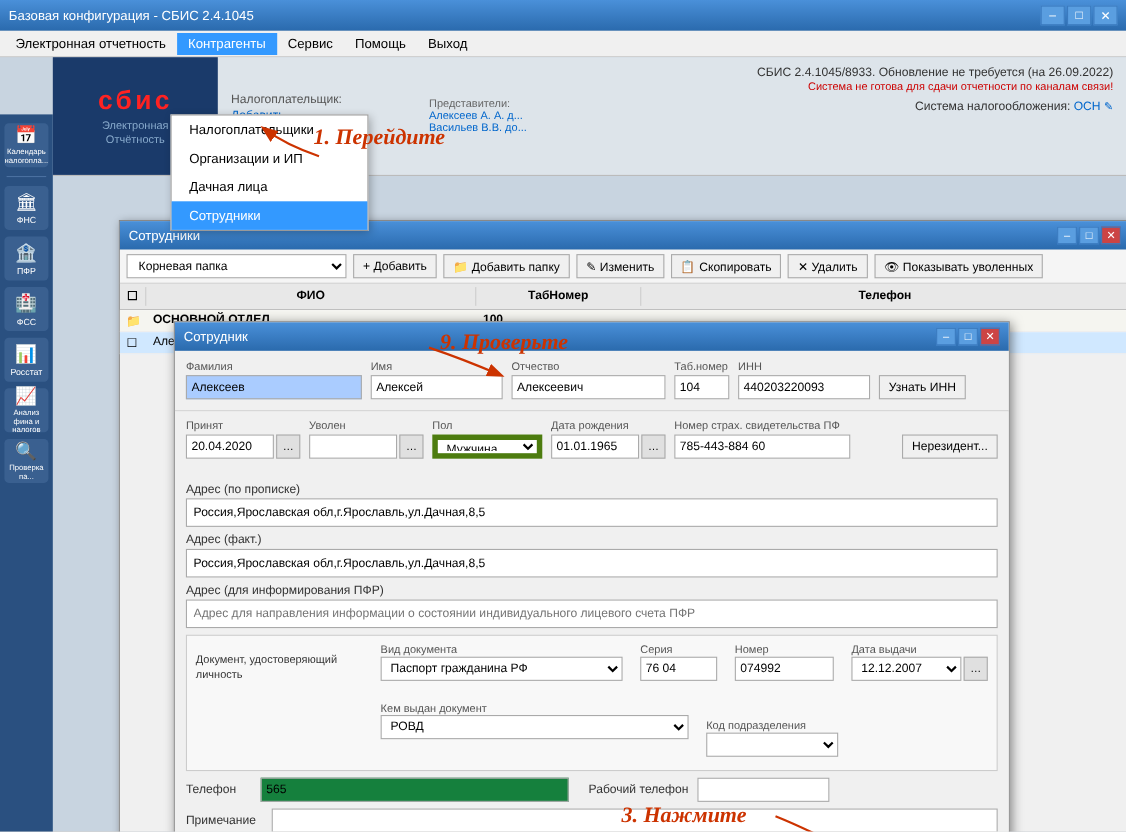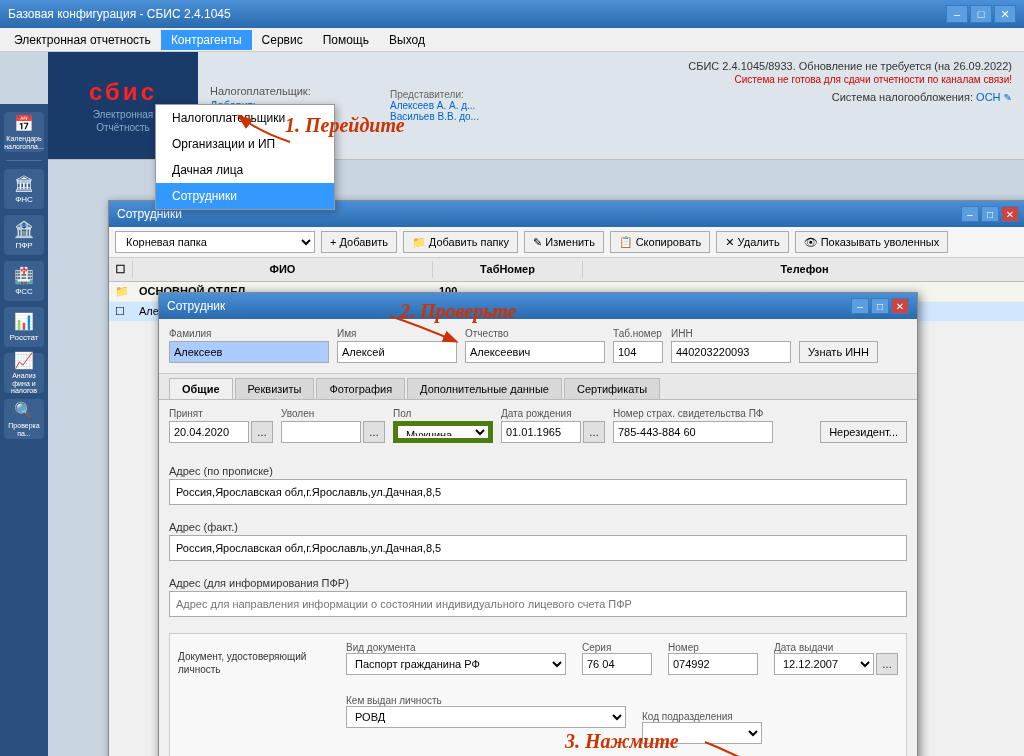--- a/index.html
+++ b/index.html
@@ -259,21 +259,21 @@
     .form-select {
       background: white;
       border: 5px solid #4d7c0f;
       padding: 2px 4px;
       font-size: 11px;
       height: 22px;
       width: 100px;
     }
     .form-input-pfr { width: 160px; }
 
-    .address-section { margin-bottom: 16px; }
+    .address-section { margin-bottom: 6px; }
     .address-label { font-size: 11px; color: #333; margin-bottom: 2px; }
     .address-input {
       width: 100%;
       background: white;
       border: 1px solid #aaa;
       padding: 3px 6px;
       font-size: 11px;
       height: 26px;
     }
 
@@ -525,27 +525,20 @@
         <div class="field-group">
           <div class="field-label">ИНН</div>
           <input class="field-input" style="width: 120px;" value="440203220093">
         </div>
         <div class="field-group" style="justify-content:flex-end;">
           <button class="toolbar-btn" style="margin-top:14px;">Узнать ИНН</button>
         </div>
       </div>
     </div>
 
-    <div class="dialog-tabs">
-      <div class="dialog-tab active">Общие</div>
-      <div class="dialog-tab">Реквизиты</div>
-      <div class="dialog-tab">Фотография</div>
-      <div class="dialog-tab">Дополнительные данные</div>
-      <div class="dialog-tab">Сертификаты</div>
-    </div>
 
     <div class="dialog-content">
 
       <div class="form-row">
         <div>
           <div class="field-label">Принят</div>
           <div style="display:flex;gap:2px;align-items:center;">
             <input class="form-input form-input-date" value="20.04.2020" style="">
             <button class="btn-dots">…</button>
           </div>
@@ -621,21 +614,21 @@
                 <div style="display:flex;gap:2px;align-items:center;">
                   <select class="doc-select" style="width:100px;">
                     <option>12.12.2007</option>
                   </select>
                   <button class="btn-dots">…</button>
                 </div>
               </div>
             </div>
             <div class="doc-row">
               <div>
-                <div class="doc-label">Кем выдан личность</div>
+                <div class="doc-label">Кем выдан документ</div>
                 <select class="doc-select" style="width:280px;">
                   <option>РОВД</option>
                 </select>
               </div>
               <div style="margin-left:8px;margin-top:32px;">
                 <div class="doc-label">Код подразделения</div>
                 <select class="doc-select" style="width:120px;">
                   <option></option>
                 </select>
               </div>
@@ -652,21 +645,21 @@
       </div>
 
       <div class="note-row">
         <div class="note-label">Примечание</div>
         <input class="note-input" value="" style="">
       </div>
     </div>
 
   </div>
 
-  <div style="position:absolute; top:248px; left:400px; z-index:300; color:#cc3300; font-size:20px; font-weight:bold; font-style:italic; font-family:'Times New Roman',serif;">2. Проверьте</div>
+  <div style="position:absolute; top:248px; left:400px; z-index:300; color:#cc3300; font-size:20px; font-weight:bold; font-style:italic; font-family:'Times New Roman',serif;">9. Проверьте</div>
   <svg class="annotation-svg" style="top:244px; left:380px; width:90px; height:50px;">
     <defs>
       <marker id="arrow2" markerWidth="8" markerHeight="8" refX="6" refY="3" orient="auto">
         <path d="M0,0 L0,6 L8,3 z" fill="#cc3300"></path>
       </marker>
     </defs>
     <path d="M 10,20 Q 40,30 75,45" stroke="#cc3300" stroke-width="2" fill="none" marker-end="url(#arrow2)"></path>
   </svg>
 
   <div style="position:absolute; top:678px; left:565px; z-index:300; color:#cc3300; font-size:20px; font-weight:bold; font-style:italic; font-family:'Times New Roman',serif;">3. Нажмите</div>

